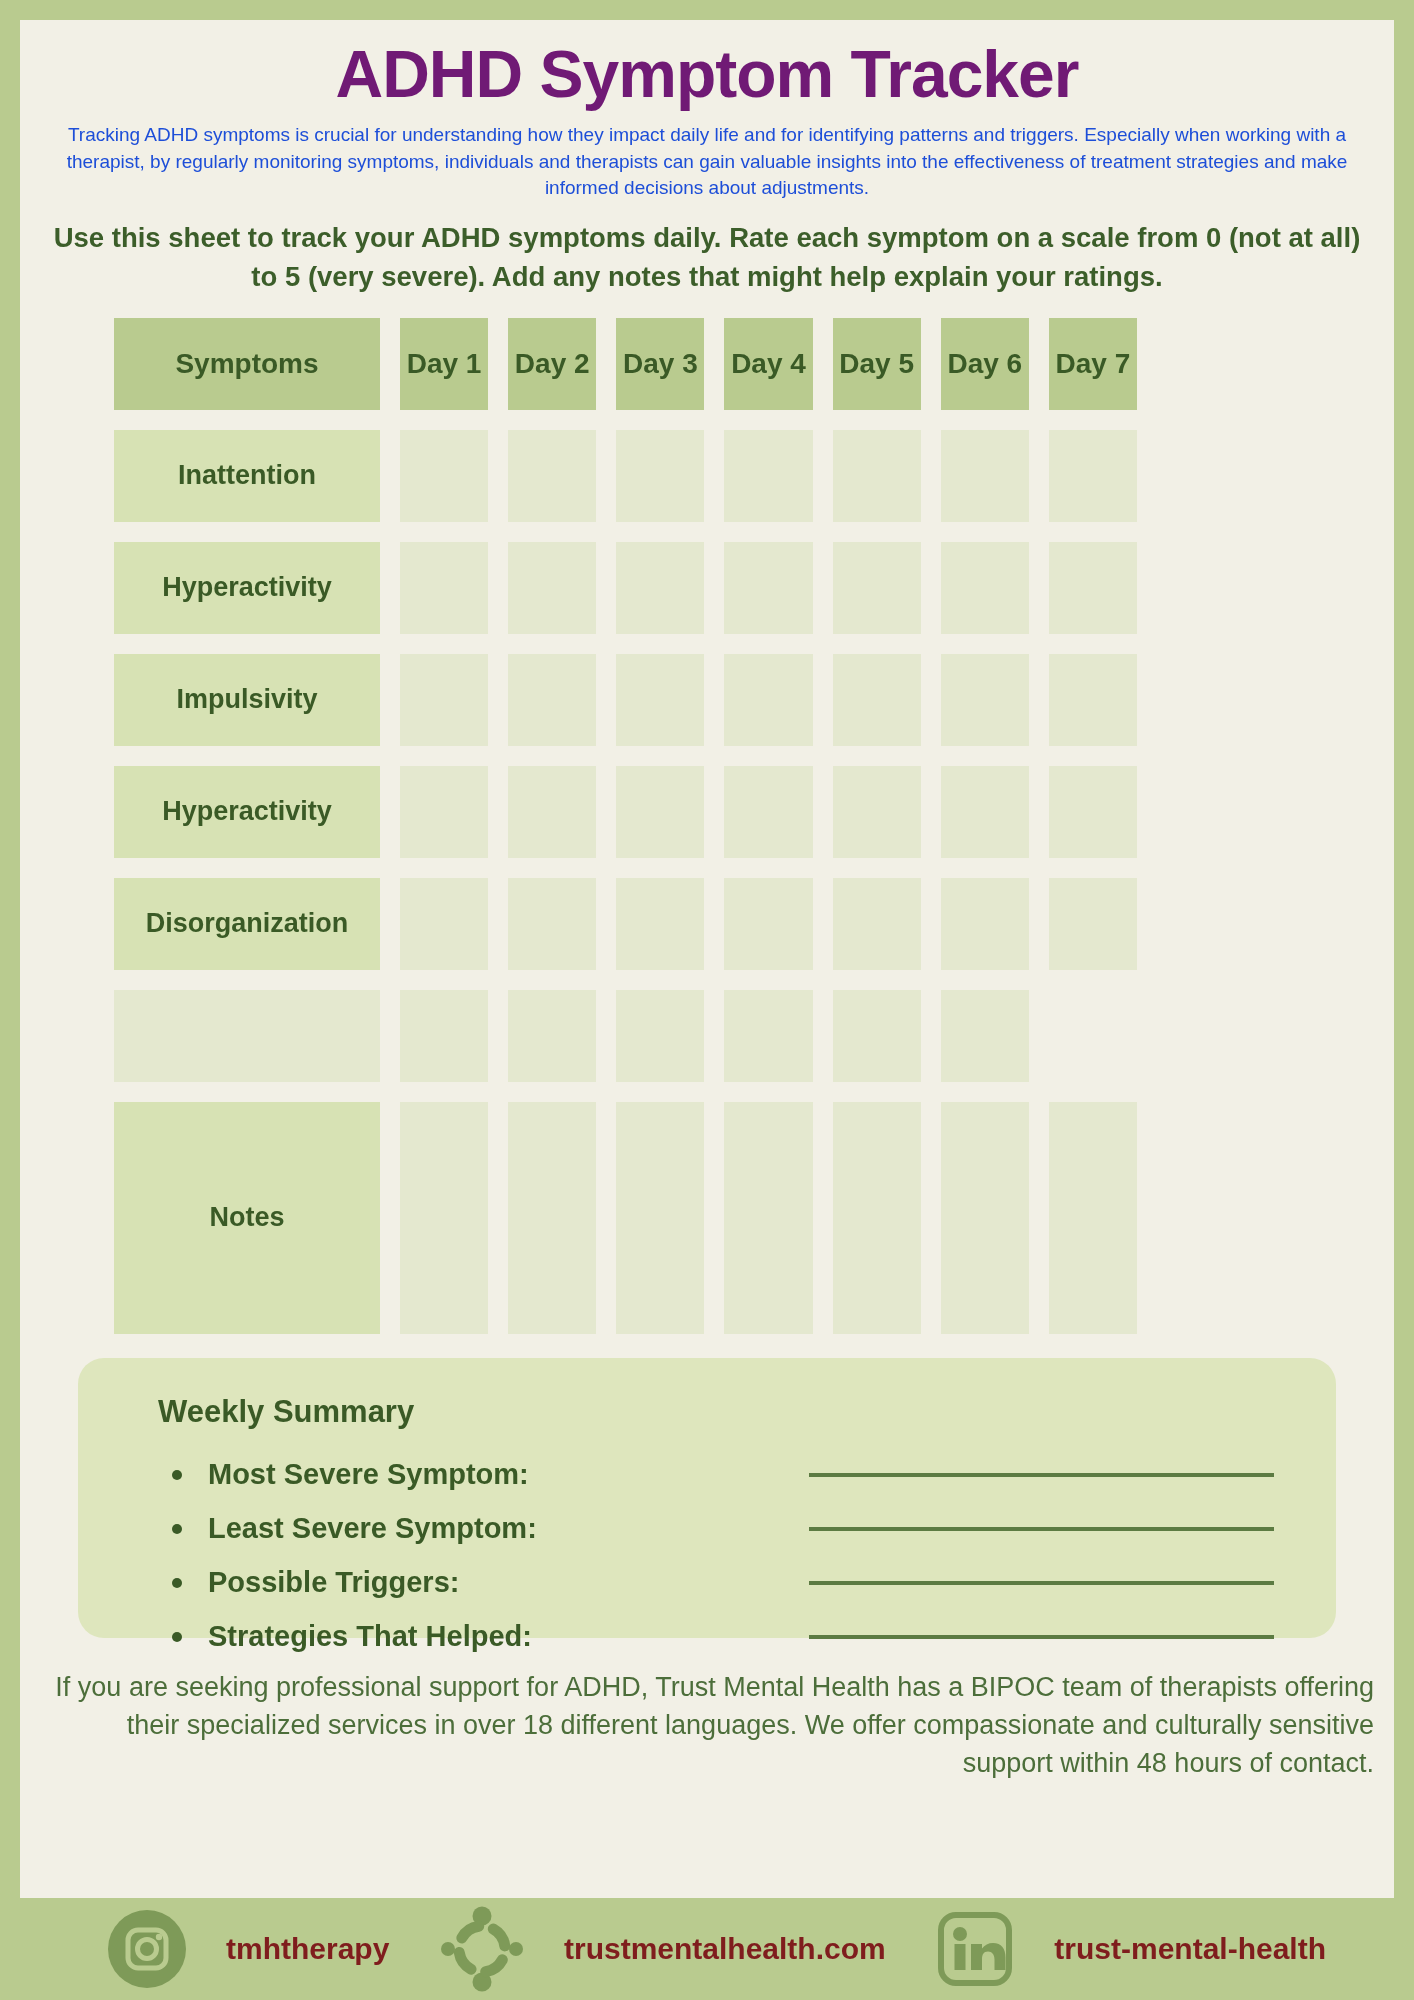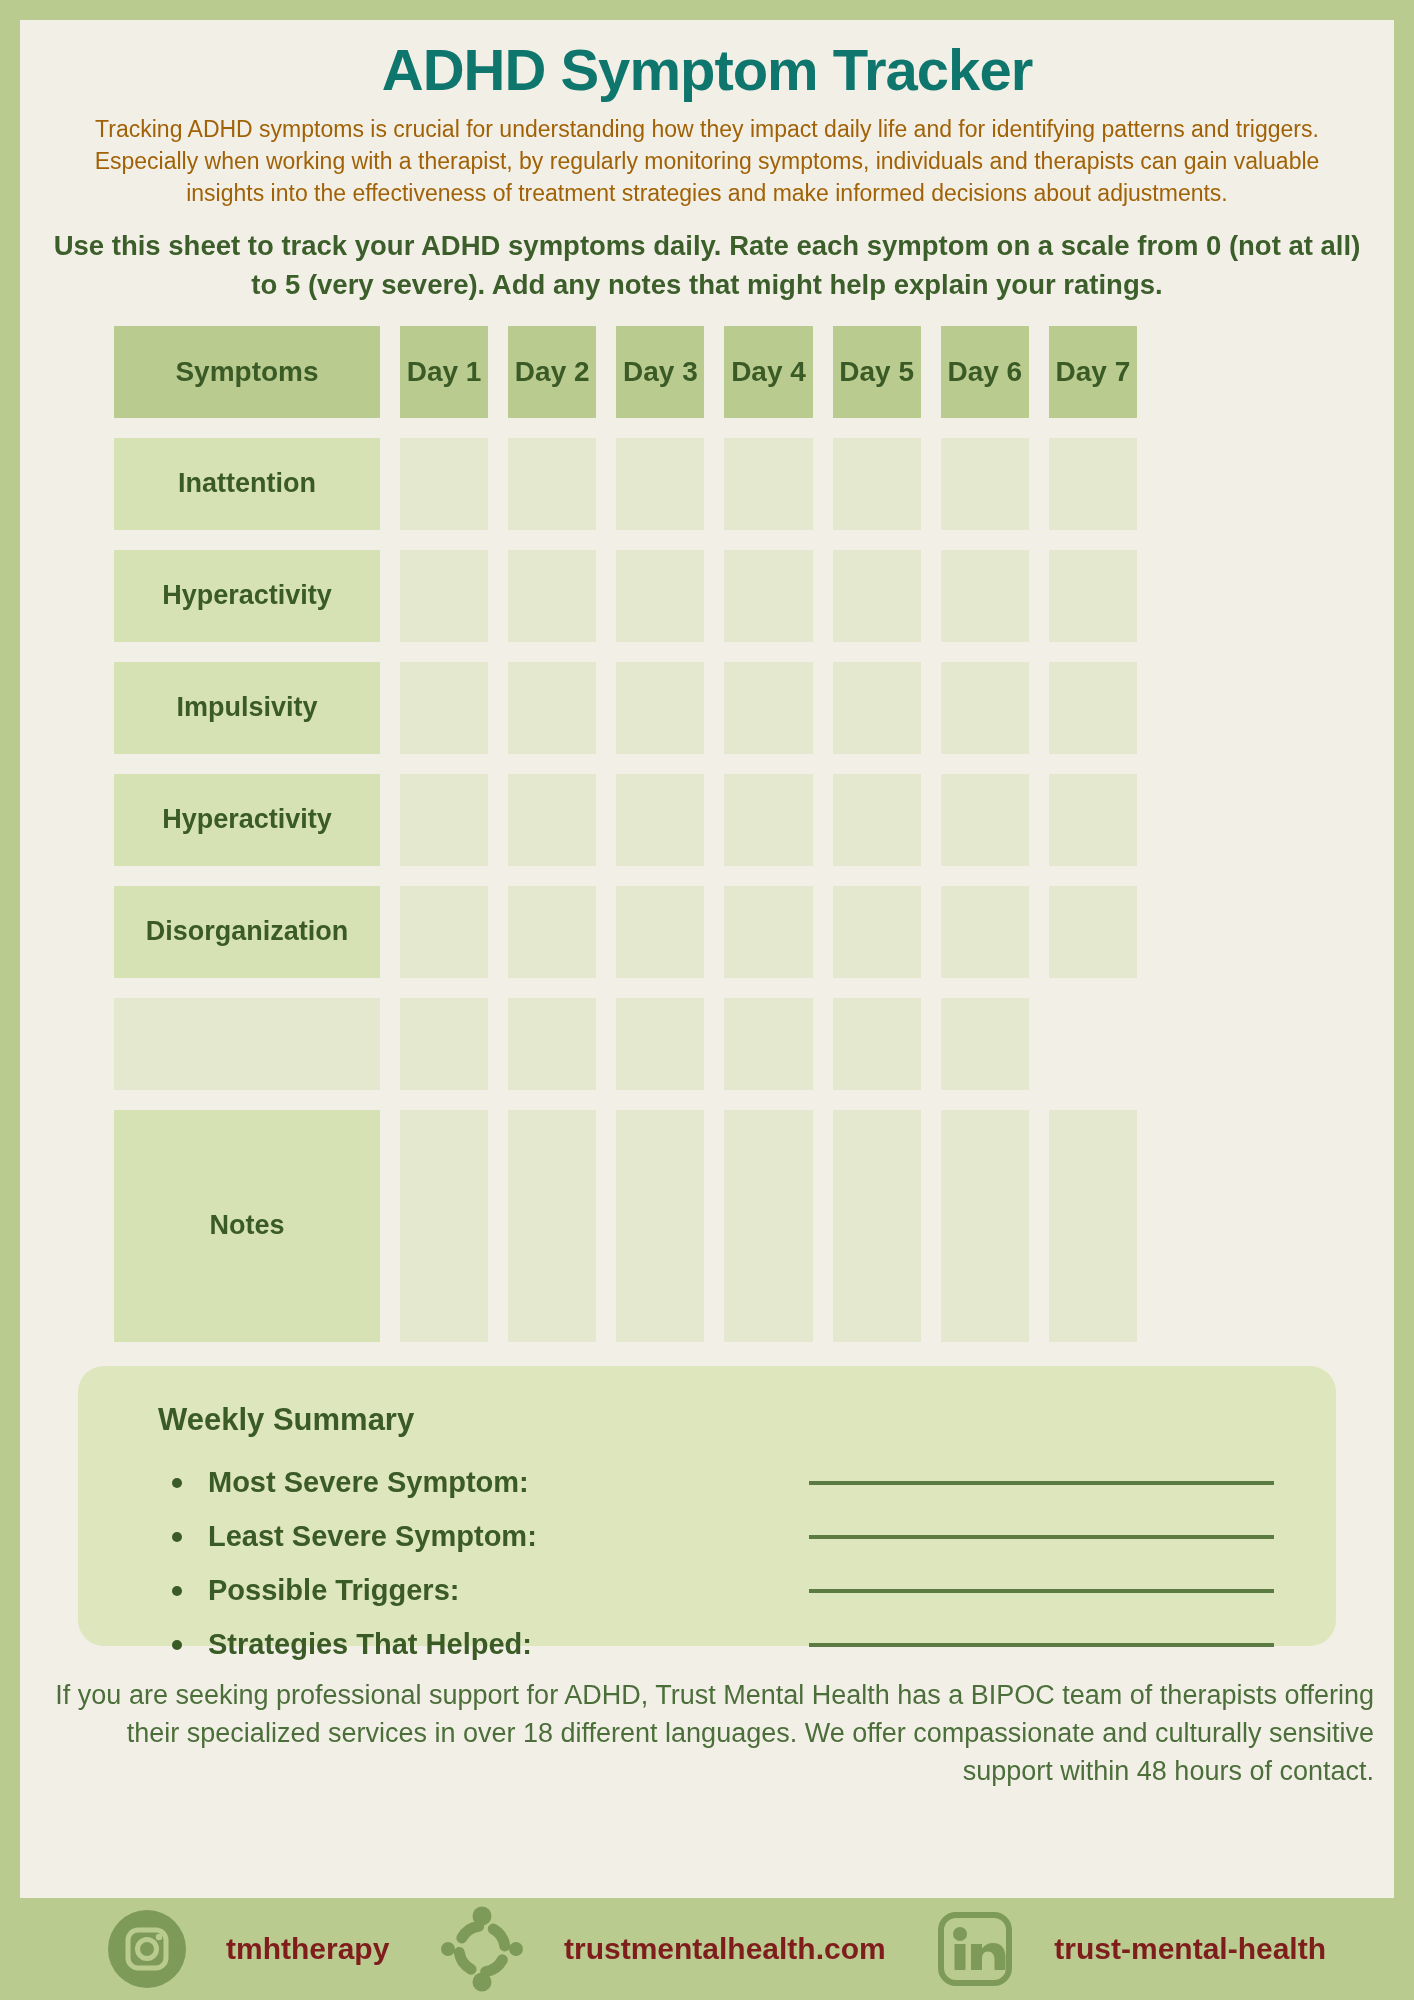--- a/index.html
+++ b/index.html
@@ -12,30 +12,30 @@
     overflow:hidden;
   }
   .sheet {
     position:absolute; top:20px; left:20px;
     width:1374px; height:1878px;
     background:#f2f0e6;
   }
   .page-title {
     margin:18px 0 0 0;
     text-align:center;
-    font-size:58px; line-height:1.12;
+    font-size:66px; line-height:1.12;
     font-weight:800; letter-spacing:-1px;
-    color:#0f766e;
+    color:#701a75;
   }
   .intro {
     margin:10px auto 0 auto;
     width:1290px;
     text-align:center;
-    font-size:23px; line-height:1.4;
-    color:#a16207;
+    font-size:19px; line-height:1.4;
+    color:#1d4ed8;
   }
   .instruction {
     margin:16px auto 0 auto;
     width:1320px;
     text-align:center;
     font-size:27.5px; line-height:1.42;
     font-weight:bold;
     color:#3c5e2a;
   }
   .table-wrap { margin:22px 0 0 58px; width:1059px;padding-left:36px; }

